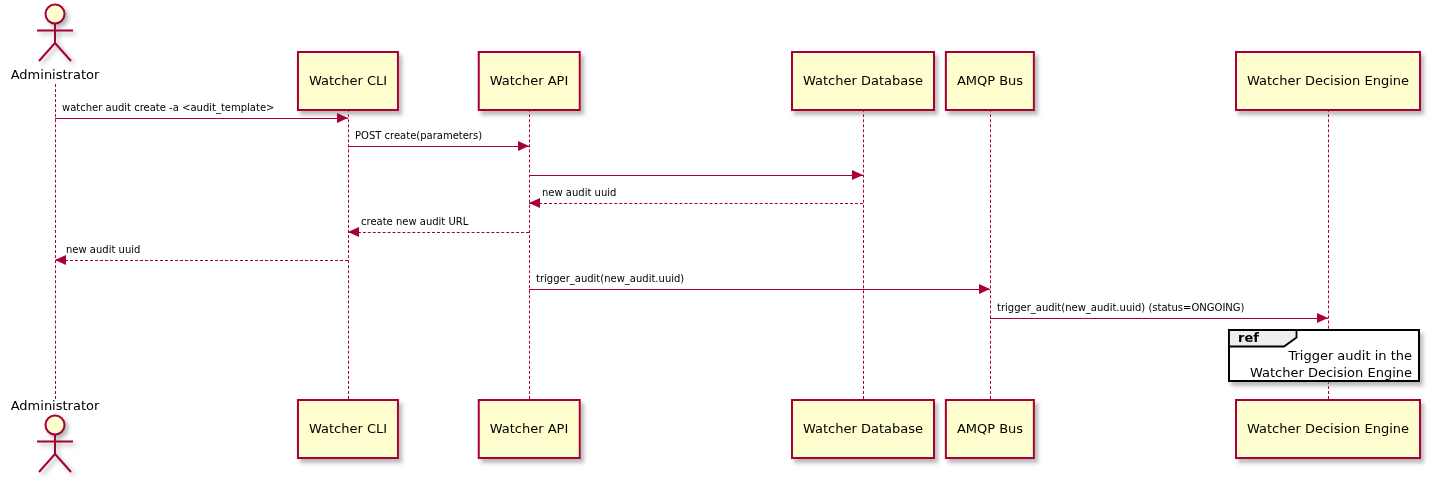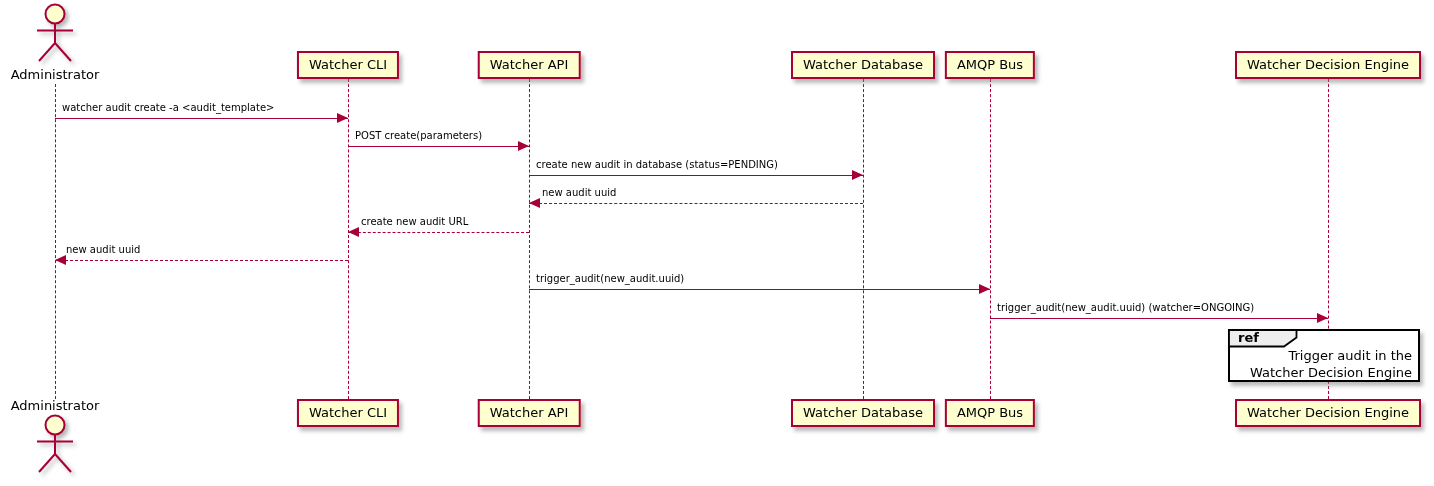--- a/index.html
+++ b/index.html
@@ -7,21 +7,21 @@
     position:relative; width:1434px; height:486px; background:#ffffff;
     font-family:"DejaVu Sans","Liberation Sans",sans-serif; color:#000000;
     overflow:hidden;
   }
   .lifeline {
     position:absolute; width:0; border-left:1px dashed #A80036;
   }
   .pbox {
     position:absolute; transform:translateX(-50%);
     background:#FEFECE; border:2px solid #A80036;
-    padding:4px 10px; font-size:13px; line-height:16px; white-space:nowrap;
+    padding:20px 10px; font-size:13px; line-height:16px; white-space:nowrap;
     box-shadow:3px 4px 4px rgba(130,130,130,0.55);
   }
   .actor-label {
     position:absolute; transform:translateX(-50%);
     font-size:13px; line-height:14px; white-space:nowrap;
   }
   .actor-fig { position:absolute; filter:drop-shadow(3px 3px 2px rgba(130,130,130,0.6)); }
   .msg-label { position:absolute; font-size:10px; line-height:15px; white-space:nowrap; }
   .msg-line { position:absolute; height:0; }
   .msg-line.solid  { border-top:1px solid #A80036; }
@@ -69,41 +69,40 @@
   <div class="pbox" style="left:1328px; top:51px">Watcher Decision Engine</div>
 
   <div class="msg-label" style="left:62px; top:100px">watcher audit create -a &lt;audit_template&gt;</div>
   <div class="msg-line solid" style="left:55px; top:118px; width:293px"></div>
   <div class="ah right" style="left:337px; top:113px"></div>
 
   <div class="msg-label" style="left:355px; top:128px">POST create(parameters)</div>
   <div class="msg-line solid" style="left:348px; top:146px; width:181px"></div>
   <div class="ah right" style="left:518px; top:141px"></div>
 
-  <div class="msg-label" style="left:536px; top:157px">create new audit in database (status=PENDING)</div>
   <div class="msg-line solid" style="left:529px; top:175px; width:334px"></div>
   <div class="ah right" style="left:852px; top:170px"></div>
 
   <div class="msg-label" style="left:542px; top:185px">new audit uuid</div>
   <div class="msg-line dashed" style="left:529px; top:203px; width:334px"></div>
   <div class="ah left" style="left:529px; top:198px"></div>
 
   <div class="msg-label" style="left:361px; top:214px">create new audit URL</div>
   <div class="msg-line dashed" style="left:348px; top:232px; width:181px"></div>
   <div class="ah left" style="left:348px; top:227px"></div>
 
   <div class="msg-label" style="left:66px; top:242px">new audit uuid</div>
   <div class="msg-line dashed" style="left:55px; top:260px; width:293px"></div>
   <div class="ah left" style="left:55px; top:255px"></div>
 
   <div class="msg-label" style="left:536px; top:271px">trigger_audit(new_audit.uuid)</div>
   <div class="msg-line solid" style="left:529px; top:289px; width:461px"></div>
   <div class="ah right" style="left:979px; top:284px"></div>
 
-  <div class="msg-label" style="left:997px; top:300px">trigger_audit(new_audit.uuid) (watcher=ONGOING)</div>
+  <div class="msg-label" style="left:997px; top:300px">trigger_audit(new_audit.uuid) (status=ONGOING)</div>
   <div class="msg-line solid" style="left:990px; top:318px; width:338px"></div>
   <div class="ah right" style="left:1317px; top:313px"></div>
 
   <div class="ref-box">
     <div class="ref-tab">
       <svg width="70" height="19" viewBox="0 0 70 19">
         <path d="M1,1 H68.5 V8.5 L56,17.5 H1 Z" fill="#EEEEEE" stroke="#000000" stroke-width="1.8"></path>
       </svg>
       <span class="ref-tab-label">ref</span>
     </div>

